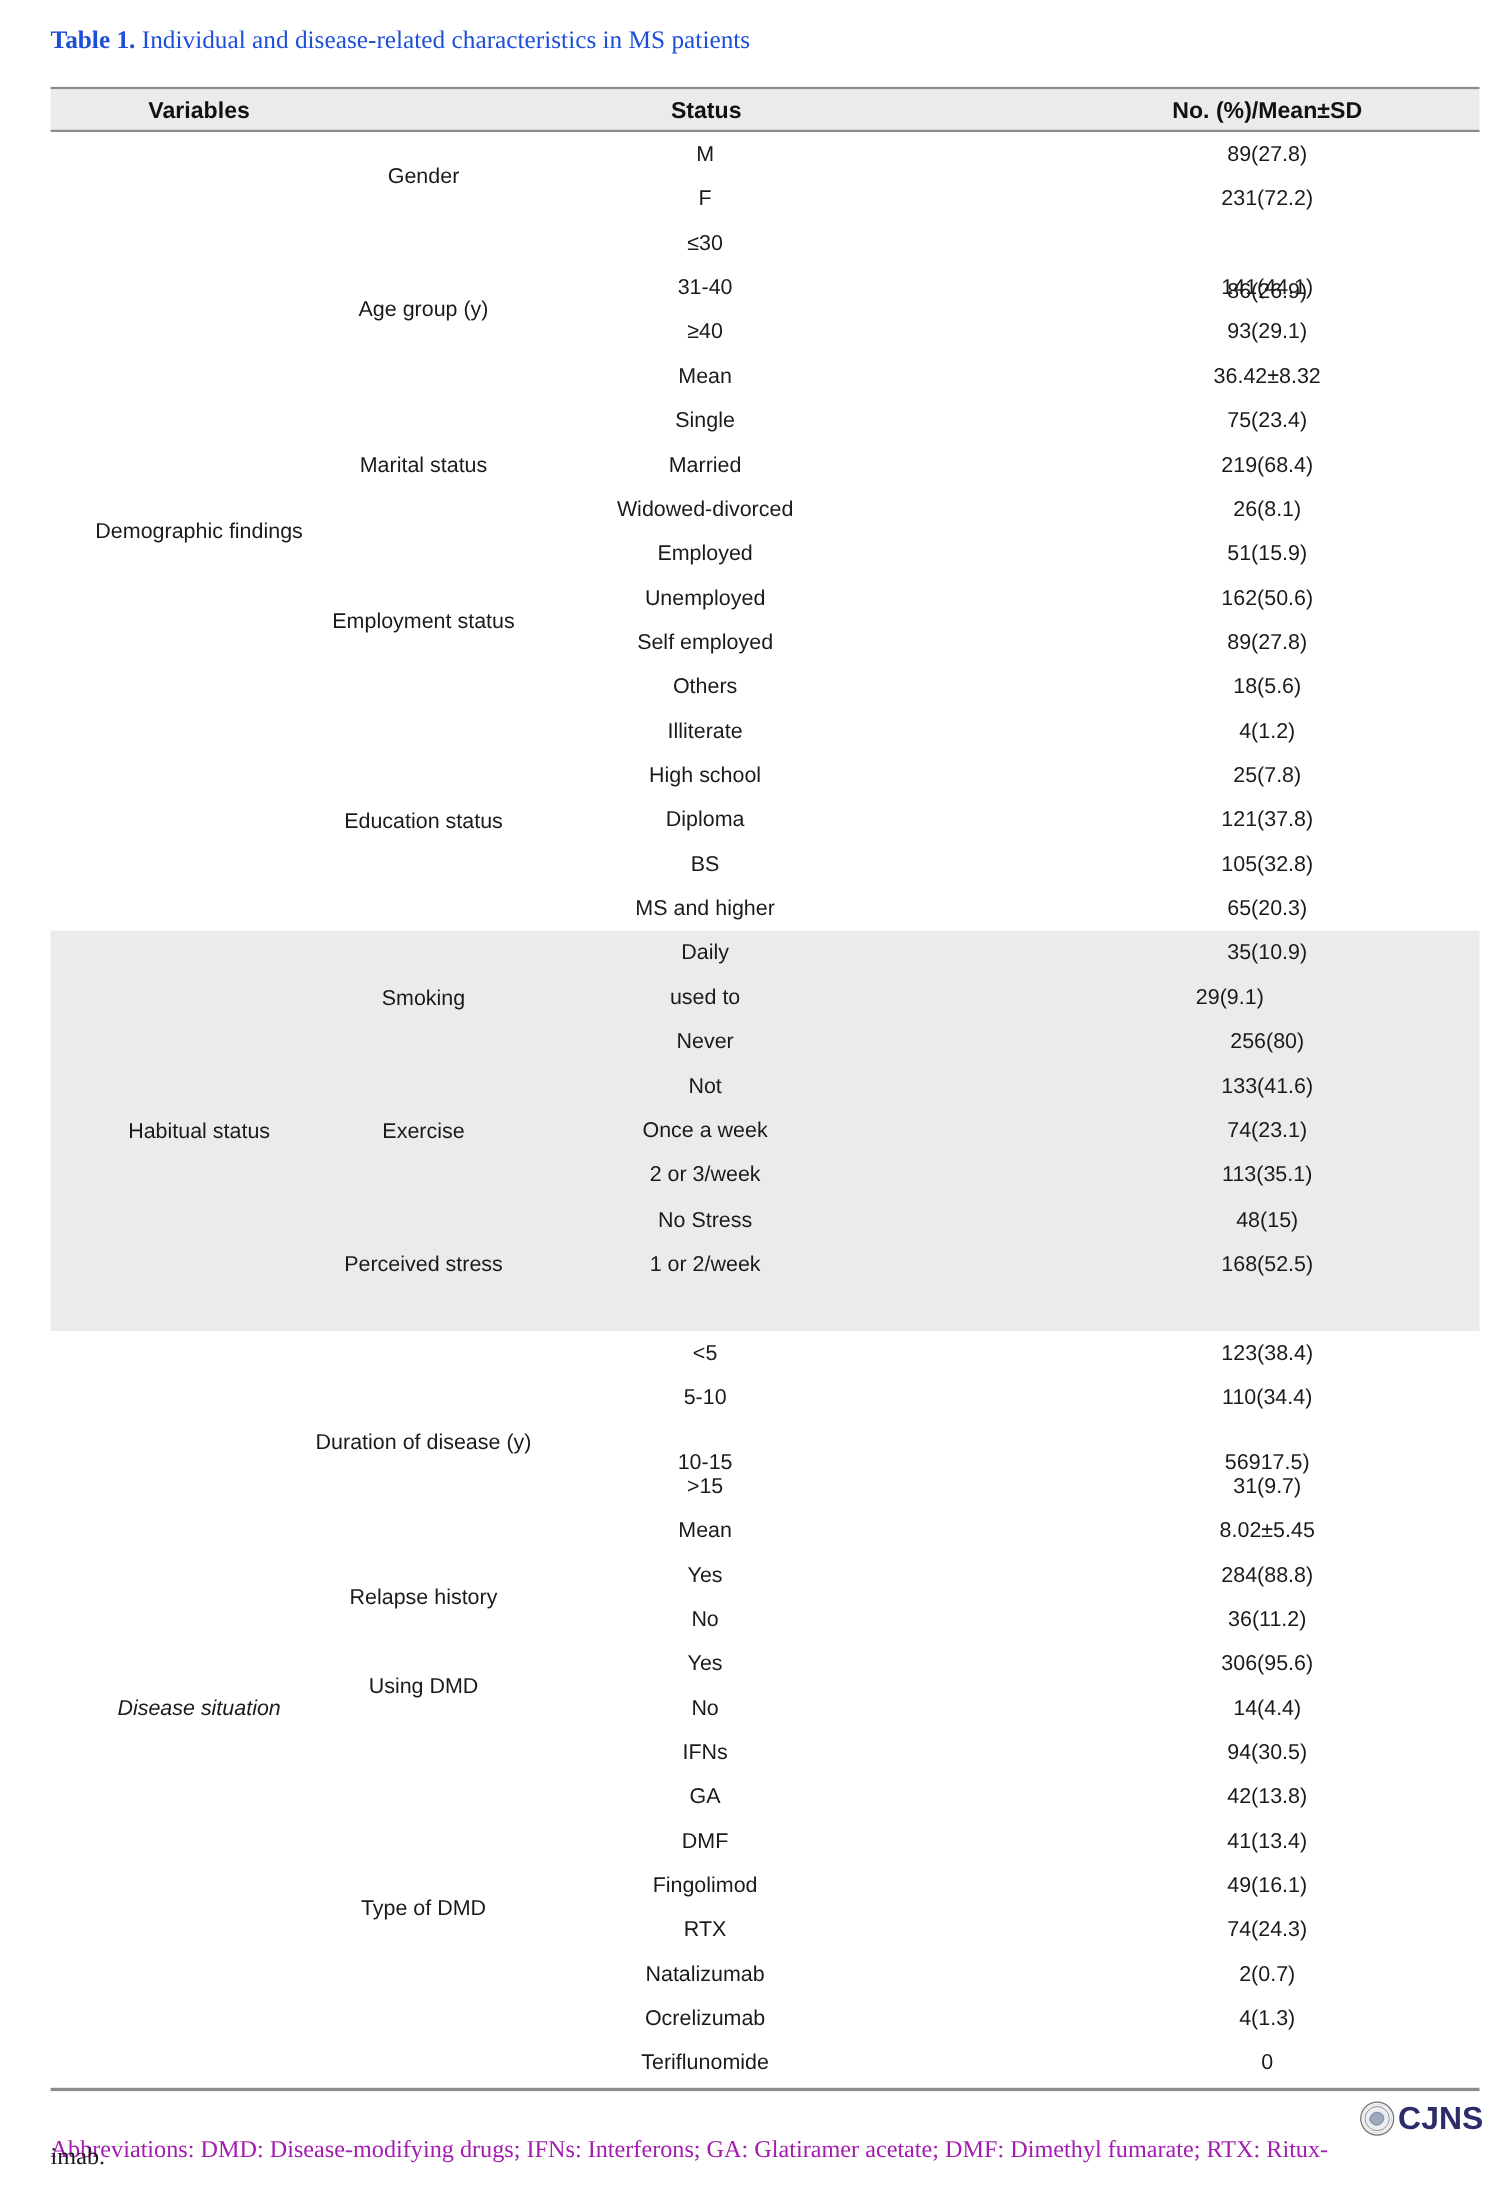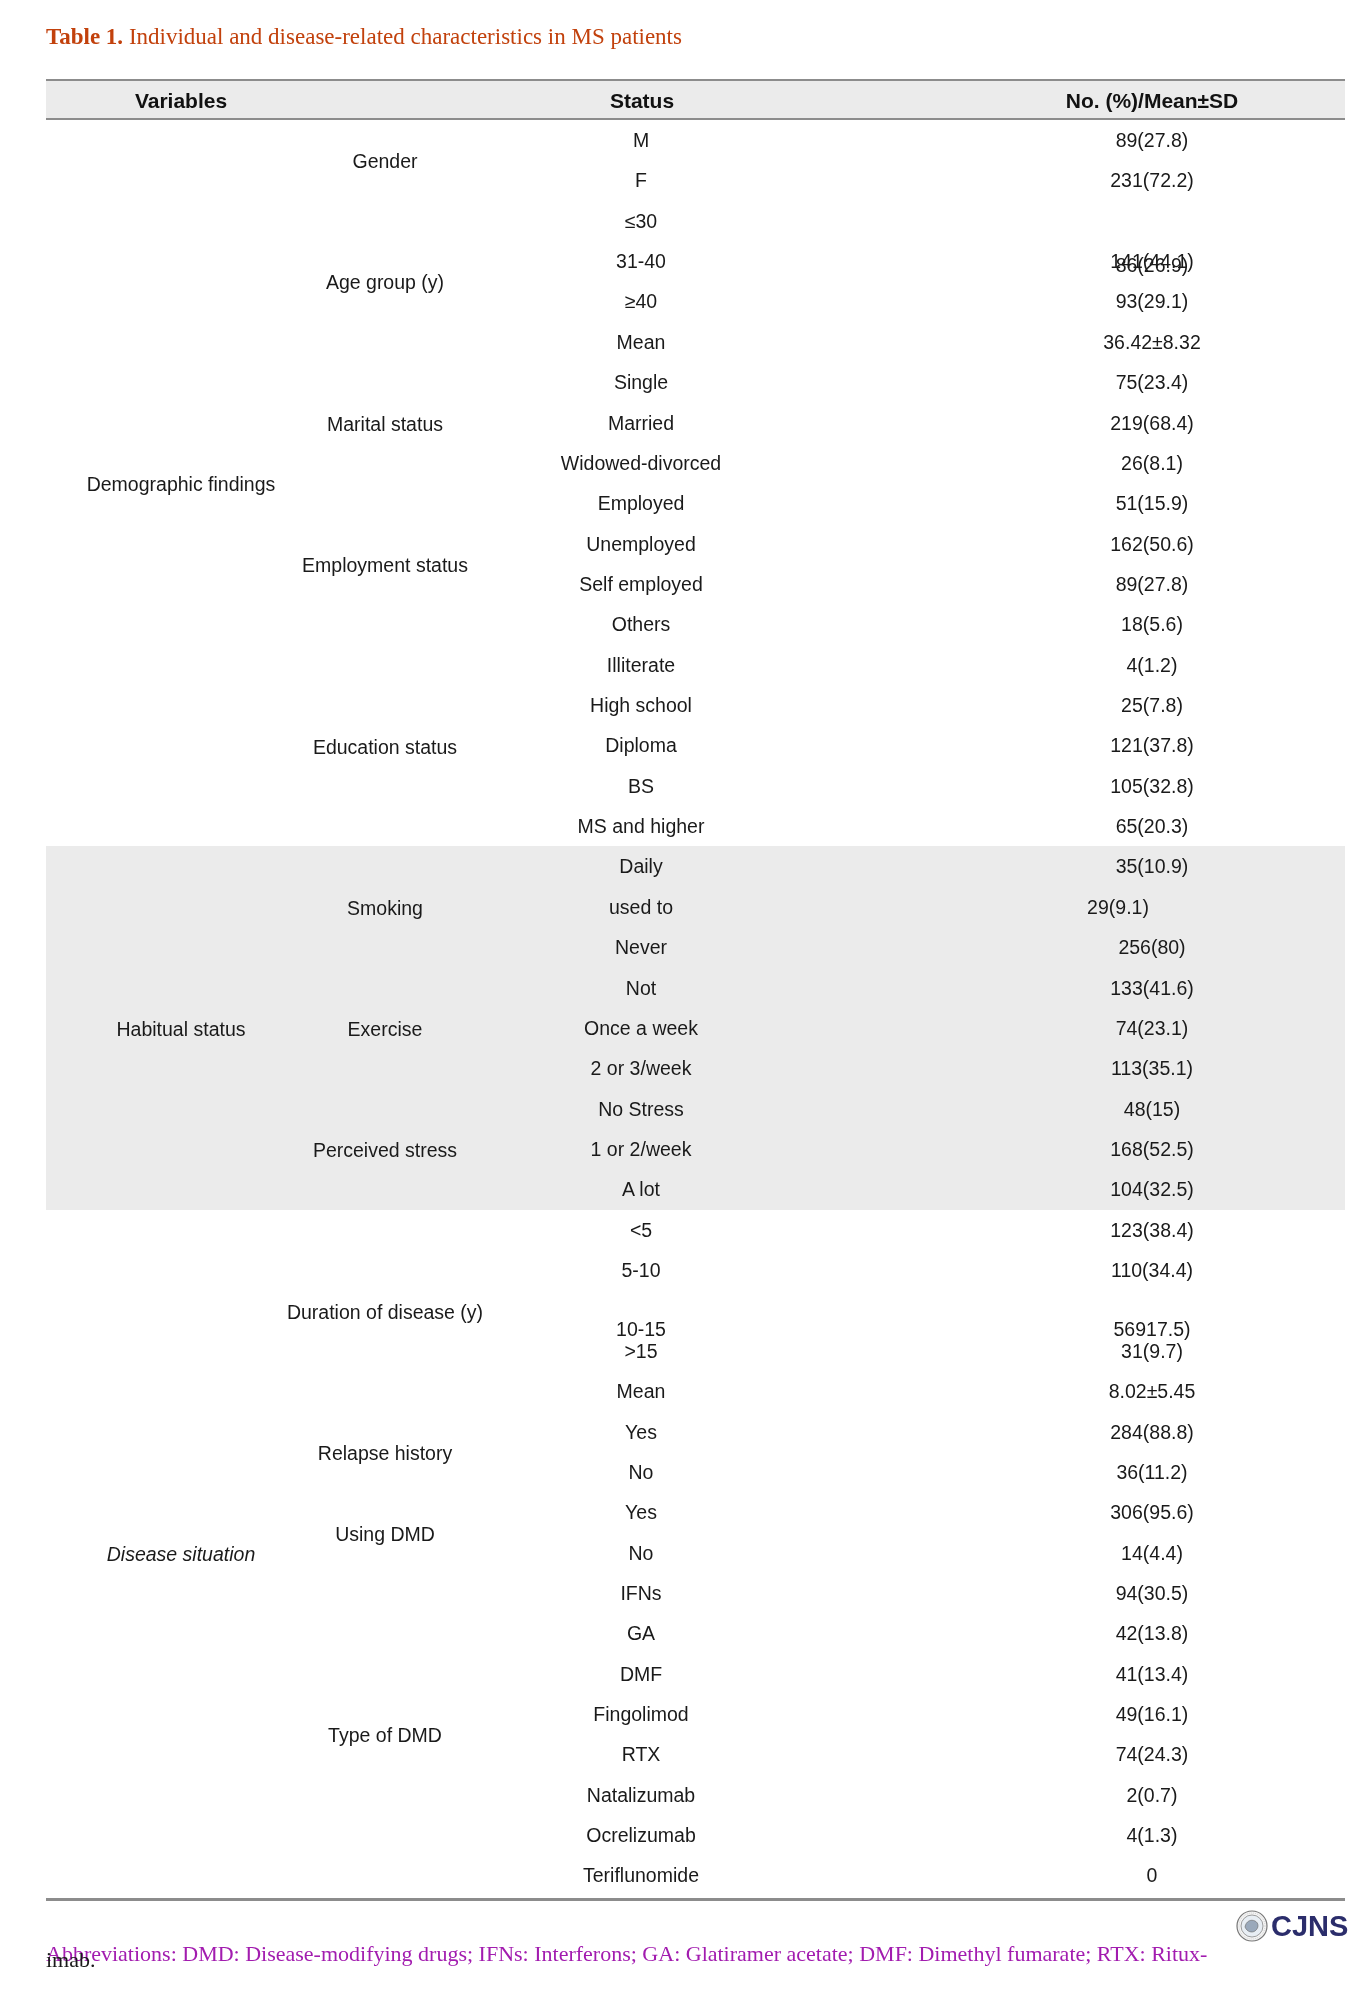--- a/index.html
+++ b/index.html
@@ -1,17 +1,17 @@
 <!DOCTYPE html>
 <html><head>
 <meta charset="utf-8">
 <style>
   html, body { margin:0; padding:0; background:#ffffff; }
   body { width:1352px; height:2000px; position:relative; overflow:hidden; color:#111; }
-  .title { position:absolute; left:46px; top:24px; font-family:"Liberation Serif","DejaVu Serif",serif; font-size:23px; color:#c2410c; white-space:nowrap; }
+  .title { position:absolute; left:46px; top:24px; font-family:"Liberation Serif","DejaVu Serif",serif; font-size:23px; color:#1d4ed8; white-space:nowrap; }
   .title b { font-weight:bold; }
   .tbl { position:absolute; left:46px; top:79px; width:1299px; }
   .hdr { position:relative; height:41px; background:#ebebeb; border-top:2px solid #8c8c8c; border-bottom:2px solid #8c8c8c; box-sizing:border-box; font-family:"Liberation Sans","DejaVu Sans",sans-serif; font-weight:bold; font-size:21px; }
   .hdr span { position:absolute; top:8px; transform:translateX(-50%); white-space:nowrap; }
   .body { position:relative; height:1777px; }
   .band { position:absolute; left:0; width:1299px; background:#ebebeb; }
   .row { position:absolute; left:0; width:1299px; height:40.36px; font-family:"Liberation Sans","DejaVu Sans",sans-serif; font-size:19.5px; color:#1a1a1a; }
   .cell { position:absolute; top:9px; transform:translateX(-50%); white-space:nowrap; }
   .grp { position:absolute; transform:translate(-50%,-50%); font-family:"Liberation Sans","DejaVu Sans",sans-serif; font-size:19.5px; color:#1a1a1a; white-space:nowrap; }
   .rule-bottom { position:absolute; left:46px; top:1898px; width:1299px; height:3px; background:#8c8c8c; }
@@ -138,24 +138,20 @@
       </div>
       <div class="grp" style="left: 339px; top: 909.1px;">Exercise</div>
       <div class="row" style="top: 968.64px;">
         <span class="cell" style="left: 595px;">No Stress</span>
         <span class="cell" style="left: 1106px;">48(15)</span>
       </div>
       <div class="row" style="top: 1009px;">
         <span class="cell" style="left: 595px;">1 or 2/week</span>
         <span class="cell" style="left: 1106px;">168(52.5)</span>
       </div>
-      <div class="row" style="top: 1049.36px;">
-        <span class="cell" style="left: 595px;">A lot</span>
-        <span class="cell" style="left: 1106px;">104(32.5)</span>
-      </div>
       <div class="grp" style="left: 339px; top: 1030.18px;">Perceived stress</div>
       <div class="grp" style="left: 135px; top: 909.1px;">Habitual status</div>
       <div class="row" style="top: 1089.72px;">
         <span class="cell" style="left: 595px;">&lt;5</span>
         <span class="cell" style="left: 1106px;">123(38.4)</span>
       </div>
       <div class="row" style="top: 1130.08px;">
         <span class="cell" style="left: 595px;">5-10</span>
         <span class="cell" style="left: 1106px;">110(34.4)</span>
       </div>

